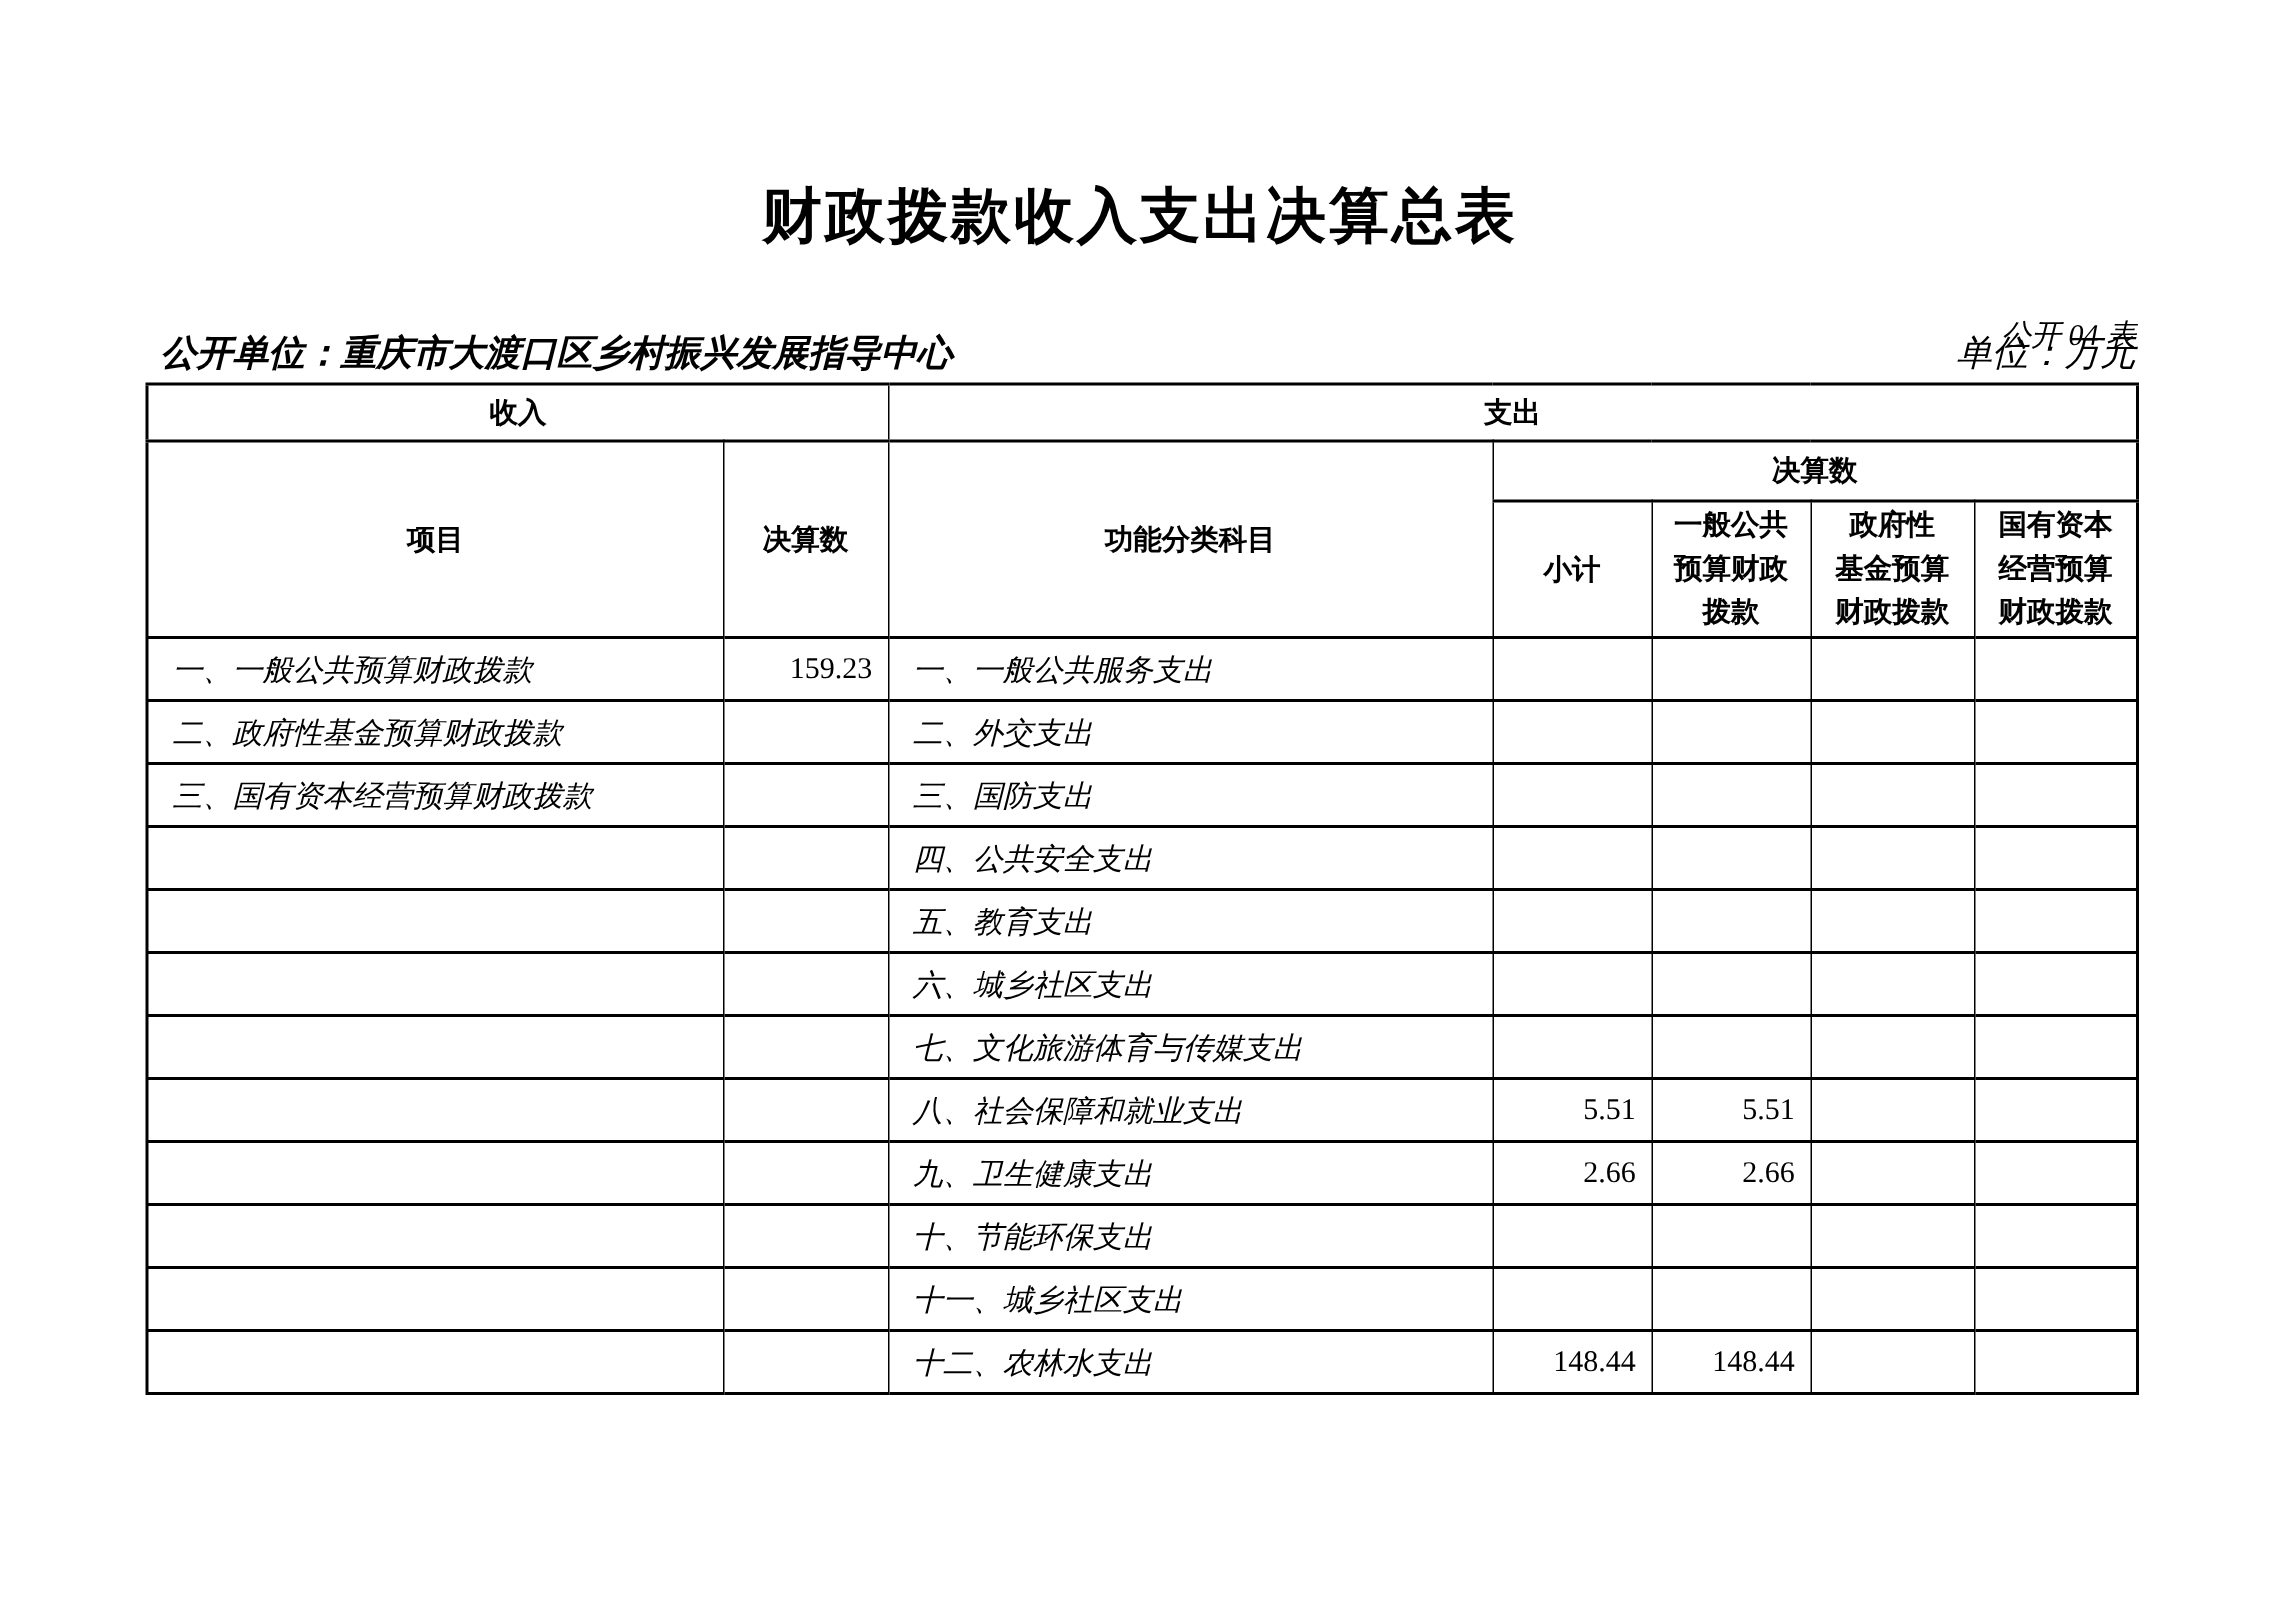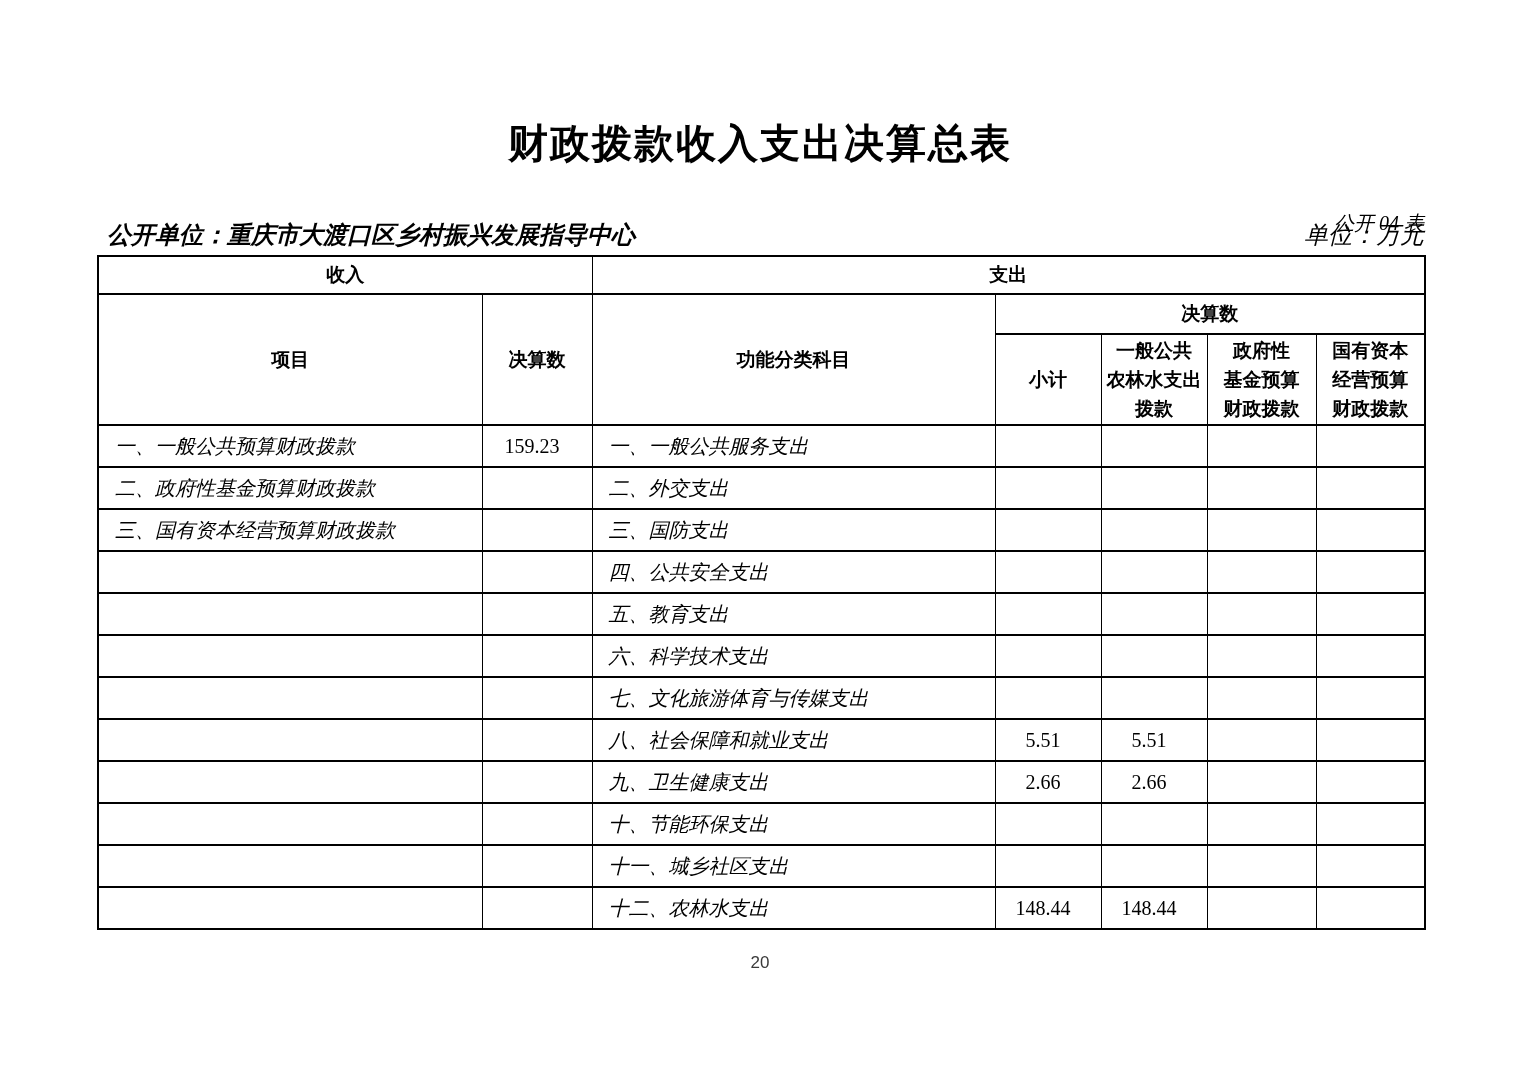--- a/index.html
+++ b/index.html
@@ -70,21 +70,21 @@
     font-family: "Liberation Serif", "DejaVu Serif", serif;
     font-style: italic;
     font-size: 20px;
     text-align: left;
     padding-left: 16px !important;
     margin-left: 32px;
   }
   .num {
     font-family: "Liberation Serif", "DejaVu Serif", serif;
     font-size: 20px;
-    text-align: center;
+    text-align: right;
     padding-right: 10px !important;
   }
   tr.r-section { height: 38px; }
   tr.r-group   { height: 40px; }
   tr.r-sub     { height: 91px; }
   tr.r-body    { height: 42px; }
   .page-number {
     position: absolute;
     top: 953px; left: 0;
     width: 1520px;
@@ -125,21 +125,21 @@
         </tr>
         <tr class="r-group">
           <td rowspan="2" class="hdr">项目</td>
           <td rowspan="2" class="hdr">决算数</td>
           <td rowspan="2" class="hdr">功能分类科目</td>
           <td colspan="4" class="hdr">决算数</td>
         </tr>
         <tr class="r-sub">
           <td class="hdr">小计</td>
           <td class="hdr hdr-wrap">一般公共
-农林水支出
+预算财政
 拨款</td>
           <td class="hdr hdr-wrap">政府性
 基金预算
 财政拨款</td>
           <td class="hdr hdr-wrap">国有资本
 经营预算
 财政拨款</td>
         </tr>
 
         <tr class="r-body">
@@ -183,21 +183,21 @@
           <td class="num"></td>
           <td class="kai">五、教育支出</td>
           <td class="num"></td>
           <td class="num"></td>
           <td class="num"></td>
           <td class="num"></td>
         </tr>
         <tr class="r-body">
           <td class="kai"></td>
           <td class="num"></td>
-          <td class="kai">六、科学技术支出</td>
+          <td class="kai">六、城乡社区支出</td>
           <td class="num"></td>
           <td class="num"></td>
           <td class="num"></td>
           <td class="num"></td>
         </tr>
         <tr class="r-body">
           <td class="kai"></td>
           <td class="num"></td>
           <td class="kai">七、文化旅游体育与传媒支出</td>
           <td class="num"></td>
@@ -247,15 +247,14 @@
           <td class="kai">十二、农林水支出</td>
           <td class="num">148.44</td>
           <td class="num">148.44</td>
           <td class="num"></td>
           <td class="num"></td>
         </tr>
       </tbody>
     </table>
   </div>
 
-  <div class="page-number">20</div>
 
 </div>
 
 </body></html>

